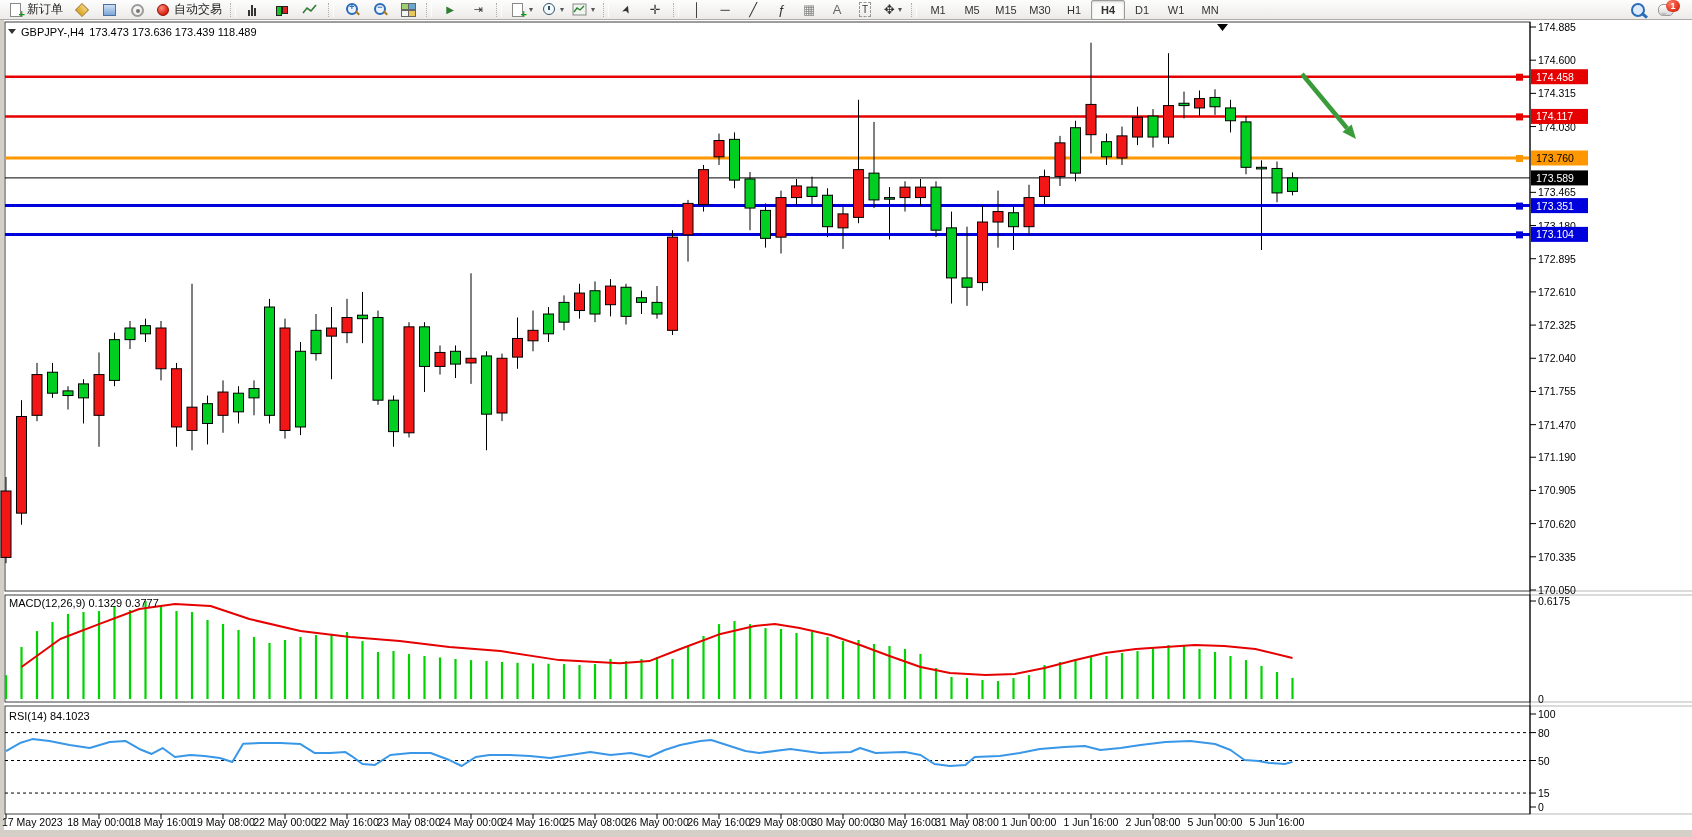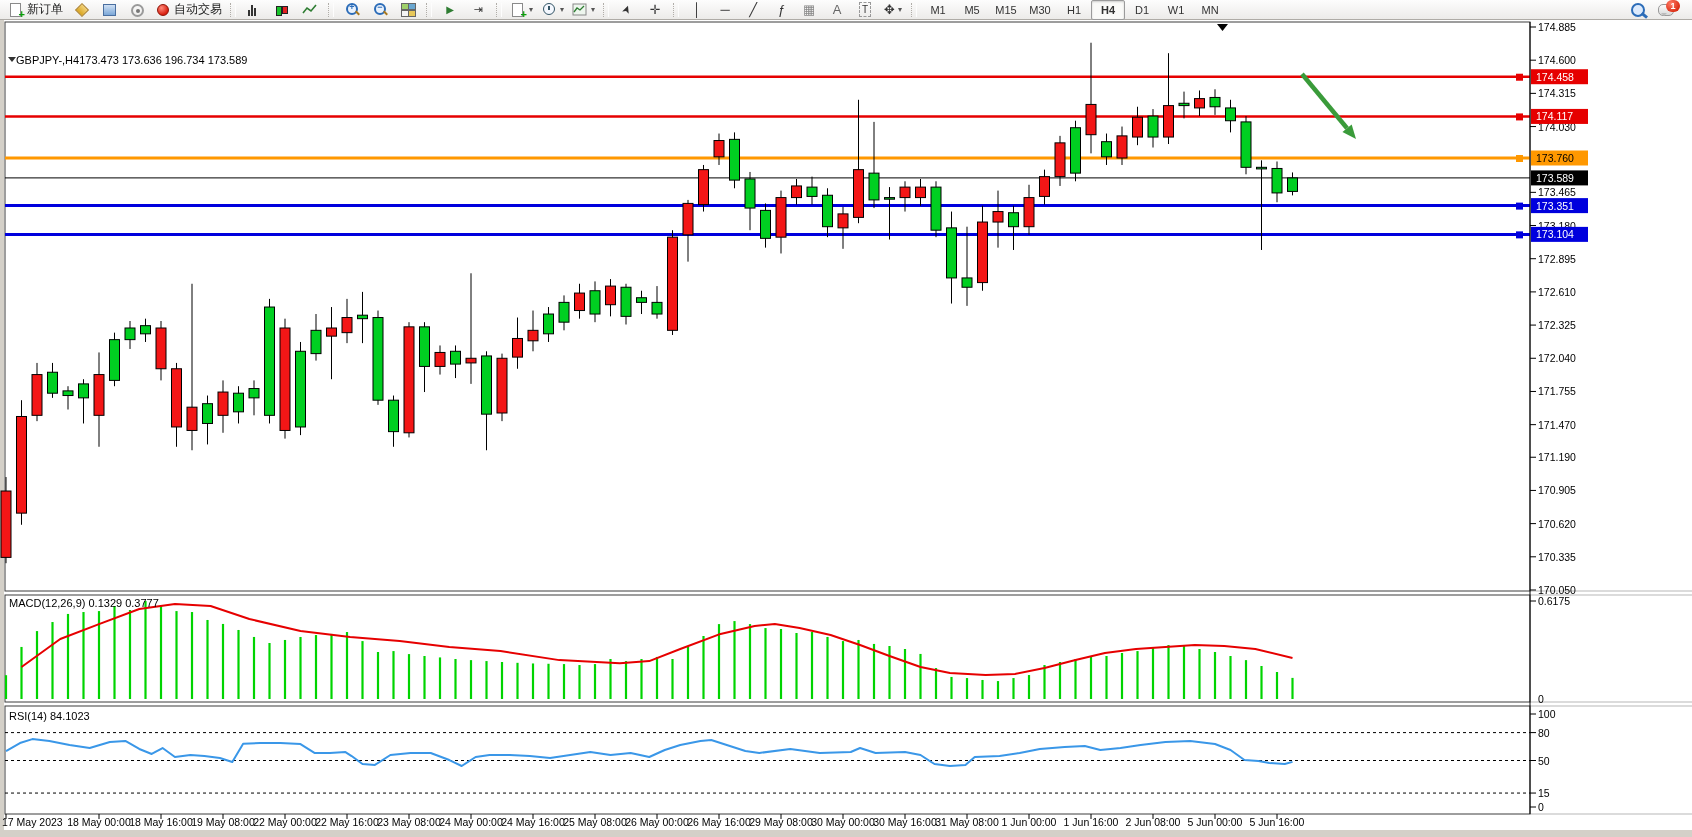--- a/index.html
+++ b/index.html
@@ -41,21 +41,21 @@
   .ic-clock:after{content:"";position:absolute;left:4px;top:2px;width:1.5px;height:4px;background:#356;}
   .spacer{flex:1;}
   .ic-search{position:relative;width:10px;height:10px;border:2px solid #2b6cb8;border-radius:50%;background:#dceafc;}
   .ic-search:after{content:"";position:absolute;left:8px;top:9px;width:7px;height:2.5px;background:#2b6cb8;transform:rotate(40deg);}
   .ic-bubble{position:relative;width:14px;height:10px;background:linear-gradient(#fcfcfc,#d8d8d8);border:1px solid #999;border-radius:5px;}
   .ic-bubble:after{content:"";position:absolute;left:2px;bottom:-4px;border:3px solid transparent;border-top-color:#bbb;}
   .badge{position:absolute;right:-7px;top:-5px;min-width:12px;height:12px;background:radial-gradient(circle at 35% 30%,#ff7b66,#d92b12 75%);
     border-radius:7px;color:#fff;font-size:9px;font-weight:bold;text-align:center;line-height:12px;padding:0 1px;}
   
   .ovl{position:absolute;z-index:4;font-size:11px;color:#000;white-space:nowrap;}
-  #symTitle{left:8px;top:25px;display:flex;align-items:flex-end;margin-top:28px;}
+  #symTitle{left:8px;top:25px;display:flex;align-items:flex-end;gap:5px;}
   .tri-down{width:0;height:0;border:4px solid transparent;border-top:5px solid #333;margin-top:4px;}
   #chartSvg{position:absolute;left:0;top:0;z-index:1;}
 </style>
 </head>
 <body>
 <div id="app">
 
   <div id="toolbar">
     <div class="tbtn">
       <span class="i16">
@@ -207,21 +207,21 @@
     <div class="tbtn" style="margin-right:8px">
       <span class="ic-bubble">
           <span class="badge">1</span>
         </span>
     </div>
   </div>
 
   <div class="ovl" id="symTitle">
     <span class="tri-down"></span>
     <span>GBPJPY-,H4</span>
-    <span>173.473 173.636 196.734 173.589</span>
+    <span>173.473 173.636 173.439 118.489</span>
   </div>
   <div class="ovl" style="left:9px;top:597px">MACD(12,26,9) 0.1329 0.3777</div>
   <div class="ovl" style="left:9px;top:710px">RSI(14) 84.1023</div>
 
   <svg id="chartSvg" width="1692" height="837">
       <rect x="0" y="20" width="1692" height="817" fill="#ffffff"></rect>
       <rect x="0" y="20" width="4" height="817" fill="#d4d0c8"></rect>
       <rect x="0" y="830" width="1692" height="7" fill="#d4d0c8"></rect>
       <rect x="5" y="22" width="1525" height="569" fill="#fff" stroke="#3c3c3c" stroke-width="1"></rect>
       <rect x="5" y="595" width="1525" height="107" fill="#fff" stroke="#3c3c3c" stroke-width="1"></rect>

